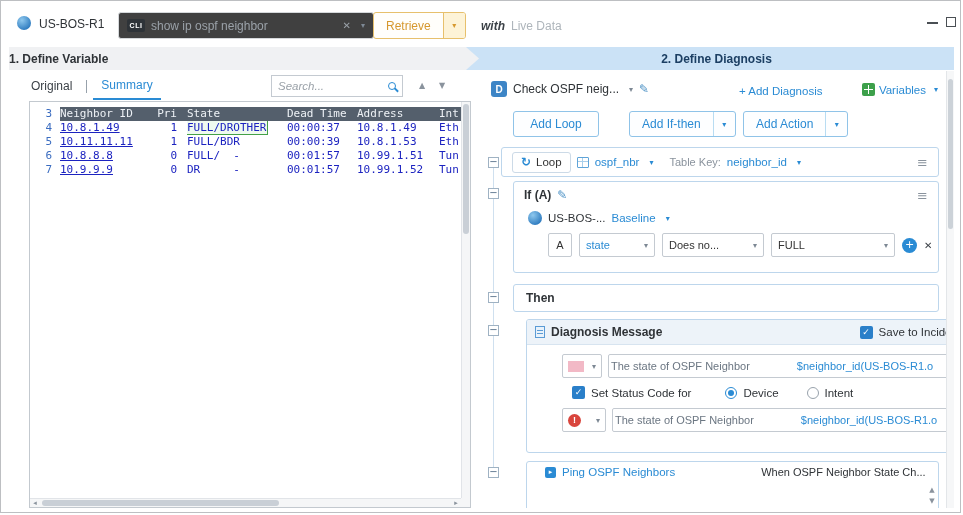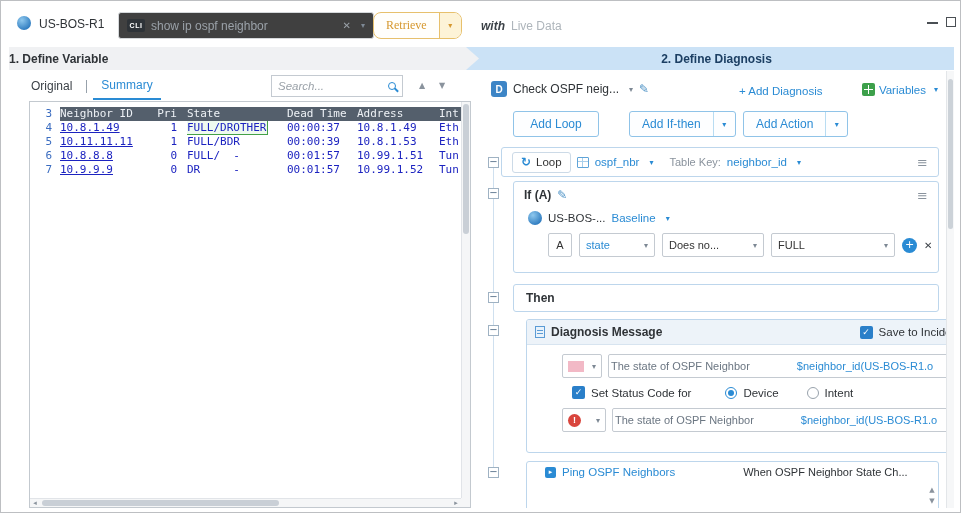--- a/index.html
+++ b/index.html
@@ -45,21 +45,21 @@
   .intenticon { width:11px; height:11px; border-radius:2px; background:#2a8bd4; color:#fff; font-size:7px; line-height:11px; text-align:center; font-family:"DejaVu Sans",sans-serif; flex:none; }
   .intenticon::after { content:"▸"; }
 
   
   .topbar { position:absolute; left:0; top:0; width:100%; height:44px; background:#fff; }
   .devname { position:absolute; left:38px; top:16px; font-size:12px; color:#2f3337; }
   .topsphere { position:absolute; left:16px; top:15px; }
   .clibox { position:absolute; left:104px; top:11px; width:256px; height:27px; background:#404040; border:1px solid #d5d8db; border-radius:3px; display:flex; align-items:center; padding:0 8px; gap:6px;margin-left:13px; }
   .clibadge { width:18px; height:13px; background:#2e3338; color:#fff; font-size:7px; font-weight:bold; border-radius:2px; display:flex; align-items:center; justify-content:center; letter-spacing:.5px; flex:none; }
   .clitext { flex:1; font-size:12px; color:#9aa1a8; overflow:hidden; white-space:nowrap; }
-  .retr { position:absolute; left:372px; top:11px; height:27px; display:flex; border:1px solid #e7c06c; border-radius:8px; overflow:hidden; background:#fffefb;font-family:Liberation Serif, serif; }
+  .retr { position:absolute; left:372px; top:11px; height:27px; display:flex; border:1px solid #e7c06c; border-radius:3px; overflow:hidden; background:#fffefb; }
   .retrmain { padding:0 12px; display:flex; align-items:center; font-size:12px; color:#d6982f; }
   .retrchev { width:22px; display:flex; align-items:center; justify-content:center; background:#fdf3d7; border-left:1px solid #e7c06c; }
   .retrchev .cv { margin:0; }
   .withtxt { position:absolute; left:480px; top:18px; font-size:12px; font-style:italic; font-weight:600; color:#3c4248; }
   .livetxt { position:absolute; left:510px; top:18px; font-size:12px; color:#aeb5bb; }
   .wmin { position:absolute; left:926px; top:21px; width:11px; height:2px; background:#4a4f54; }
   .wsq { position:absolute; left:945px; top:16px; width:10px; height:10px; border:1.5px solid #4a4f54; }
 
   
   .banner2 { position:absolute; left:450px; top:46px; width:503px; height:23px; background:#cbe2f6; display:flex; align-items:center; justify-content:center; padding-left:28px; font-size:12px; font-weight:600; color:#1c3f63; z-index:1; }
@@ -150,21 +150,21 @@
   .msgpre { color:#6b7682; white-space:pre; }
   .msgvar { color:#2a8bd4; white-space:pre; }
   .statusrow { display:flex; align-items:center; gap:6px; margin:8px 8px 0 45px; }
   .gap28 { margin-left:28px; } .gap22 { margin-left:22px; }
   .errdd { width:44px; padding:0 5px; }
 
   .folbox { left:55px; top:390px; width:413px; height:60px; }
   .folhead { height:24px; display:flex; align-items:center; padding:0 8px; gap:6px; }
   .addlink { font-size:11.5px; color:#2a8bd4; margin-right:26px; }
   .folrow { display:flex; align-items:center; gap:6px; padding-left:18px; margin-top:4px; }
-  .whentext { font-size:11px; color:#2f3337; margin-left:62px; white-space:nowrap; }
+  .whentext { font-size:11px; color:#2f3337; margin-left:80px; white-space:nowrap; }
 
   .spin { position:absolute; left:455px; width:12px; height:10px; font-size:7px; line-height:10px; color:#8a939d; text-align:center; font-family:"DejaVu Sans",sans-serif; z-index:3; }
   .spup { top:414px; } .spup::after { content:"▲"; }
   .spdn { top:425px; } .spdn::after { content:"▼"; }
   .rpscroll { position:absolute; right:0; top:0; bottom:0; width:8px; background:#f6f7f8; border-left:1px solid #e3e6e9; }
   .rpthumb { position:absolute; left:1px; top:8px; width:5px; height:150px; background:#ccd2d8; border-radius:3px; }
 </style>
 </head>
 <body>
 

